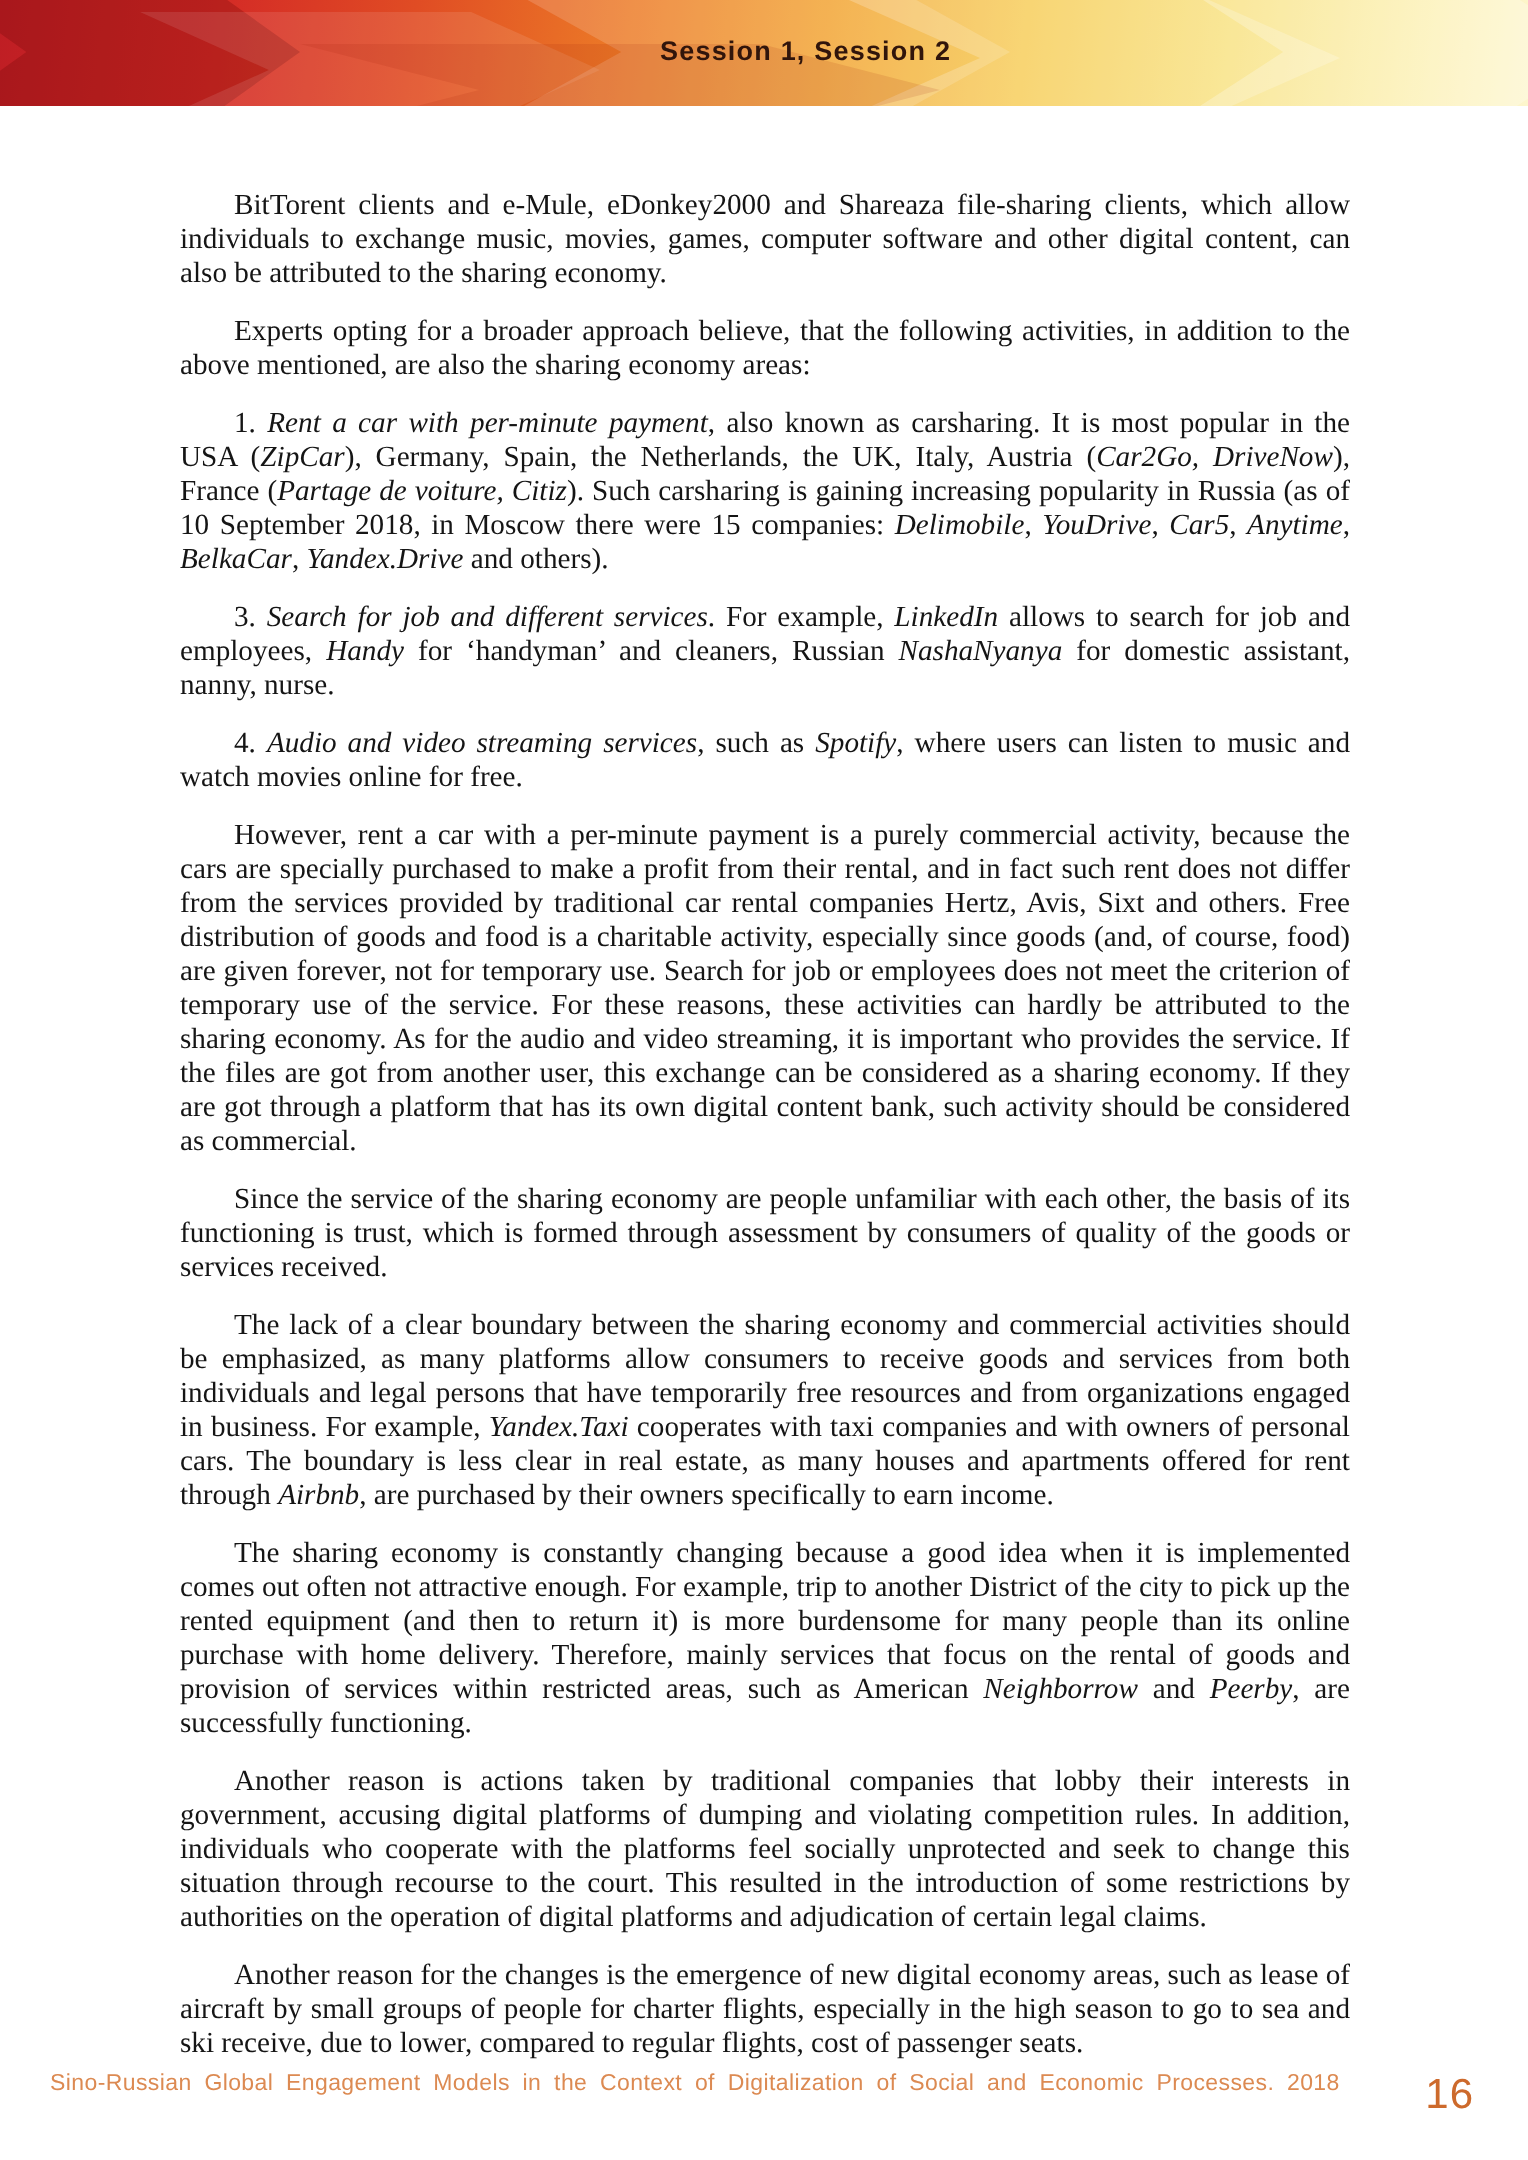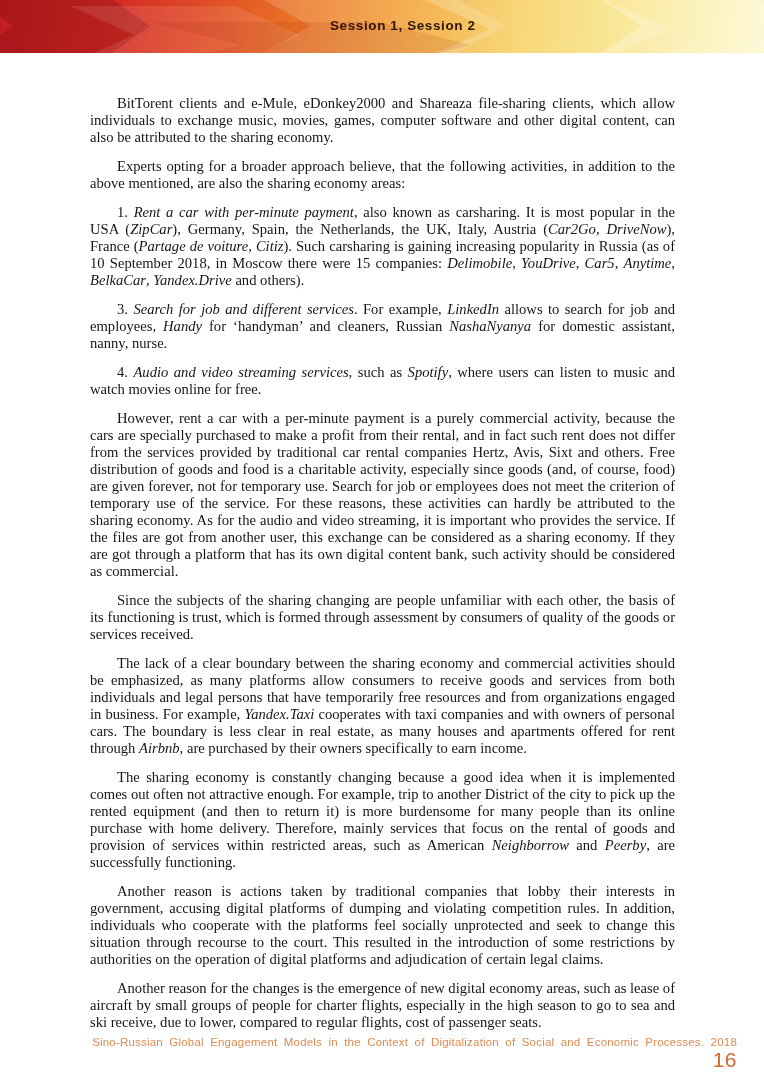--- a/index.html
+++ b/index.html
@@ -34,23 +34,22 @@
   .content {
     position:absolute; left:78px; top:83px; width:609px;
     font-size:14.6px; line-height:17px; color:#151515;
     text-align:justify;
   }
   .para { margin:12px; text-indent:27px; }
   .para i { font-style:italic; }
   
   .footer {
     position:absolute; left:25px; top:1036px; width:712px;
-    display:flex; justify-content:space-between; align-items:flex-end;
+    display:flex; justify-content:space-between; align-items:flex-start;
     font-family:"Liberation Sans", sans-serif;
-    flex-direction:column;
   }
   .footer-text {
     color:#dc8a52; font-size:11.5px; word-spacing:3px; letter-spacing:0.2px;
     white-space:nowrap;
   }
   .page-number { color:#cd6a2c; font-size:21px; letter-spacing:0.5px; }
 </style>
 </head>
 <body>
 
@@ -66,21 +65,21 @@
     <div class="banner-title">Session 1, Session 2</div>
   </header>
 
   <main class="content">
       <p class="para"><span>BitTorent clients and e-Mule, eDonkey2000 and Shareaza file-sharing clients, which allow individuals to exchange music, movies, games, computer software and other digital content, can also be attributed to the sharing economy.</span></p>
       <p class="para"><span>Experts opting for a broader approach believe, that the following activities, in addition to the above mentioned, are also the sharing economy areas:</span></p>
       <p class="para"><span>1. </span><i>Rent a car with per-minute payment</i><span>, also known as carsharing. It is most popular in the USA (</span><i>ZipCar</i><span>), Germany, Spain, the Netherlands, the UK, Italy, Austria (</span><i>Car2Go, DriveNow</i><span>), France (</span><i>Partage de voiture, Citiz</i><span>). Such carsharing is gaining increasing popularity in Russia (as of 10 September 2018, in Moscow there were 15 companies: </span><i>Delimobile</i><span>, </span><i>YouDrive</i><span>, </span><i>Car5</i><span>, </span><i>Anytime</i><span>, </span><i>BelkaCar</i><span>, </span><i>Yandex.Drive</i><span> and others).</span></p>
       <p class="para"><span>3. </span><i>Search for job and different services</i><span>. For example, </span><i>LinkedIn</i><span> allows to search for job and employees, </span><i>Handy</i><span> for ‘handyman’ and cleaners, Russian </span><i>NashaNyanya</i><span> for domestic assistant, nanny, nurse.</span></p>
       <p class="para"><span>4. </span><i>Audio and video streaming services</i><span>, such as </span><i>Spotify</i><span>, where users can listen to music and watch movies online for free.</span></p>
       <p class="para"><span>However, rent a car with a per-minute payment is a purely commercial activity, because the cars are specially purchased to make a profit from their rental, and in fact such rent does not differ from the services provided by traditional car rental companies Hertz, Avis, Sixt and others. Free distribution of goods and food is a charitable activity, especially since goods (and, of course, food) are given forever, not for temporary use. Search for job or employees does not meet the criterion of temporary use of the service. For these reasons, these activities can hardly be attributed to the sharing economy. As for the audio and video streaming, it is important who provides the service. If the files are got from another user, this exchange can be considered as a sharing economy. If they are got through a platform that has its own digital content bank, such activity should be considered as commercial.</span></p>
-      <p class="para"><span>Since the subjects of the sharing changing are people unfamiliar with each other, the basis of its functioning is trust, which is formed through assessment by consumers of quality of the goods or services received.</span></p>
+      <p class="para"><span>Since the service of the sharing economy are people unfamiliar with each other, the basis of its functioning is trust, which is formed through assessment by consumers of quality of the goods or services received.</span></p>
       <p class="para"><span>The lack of a clear boundary between the sharing economy and commercial activities should be emphasized, as many platforms allow consumers to receive goods and services from both individuals and legal persons that have temporarily free resources and from organizations engaged in business. For example, </span><i>Yandex.Taxi</i><span> cooperates with taxi companies and with owners of personal cars. The boundary is less clear in real estate, as many houses and apartments offered for rent through </span><i>Airbnb</i><span>, are purchased by their owners specifically to earn income.</span></p>
       <p class="para"><span>The sharing economy is constantly changing because a good idea when it is implemented comes out often not attractive enough. For example, trip to another District of the city to pick up the rented equipment (and then to return it) is more burdensome for many people than its online purchase with home delivery. Therefore, mainly services that focus on the rental of goods and provision of services within restricted areas, such as American </span><i>Neighborrow</i><span> and </span><i>Peerby</i><span>, are successfully functioning.</span></p>
       <p class="para"><span>Another reason is actions taken by traditional companies that lobby their interests in government, accusing digital platforms of dumping and violating competition rules. In addition, individuals who cooperate with the platforms feel socially unprotected and seek to change this situation through recourse to the court. This resulted in the introduction of some restrictions by authorities on the operation of digital platforms and adjudication of certain legal claims.</span></p>
       <p class="para"><span>Another reason for the changes is the emergence of new digital economy areas, such as lease of aircraft by small groups of people for charter flights, especially in the high season to go to sea and ski receive, due to lower, compared to regular flights, cost of passenger seats.</span></p>
     </main>
 
   <footer class="footer">
     <span class="footer-text">Sino-Russian Global Engagement Models in the Context of Digitalization of Social and Economic Processes. 2018</span>
     <span class="page-number">16</span>
   </footer>

